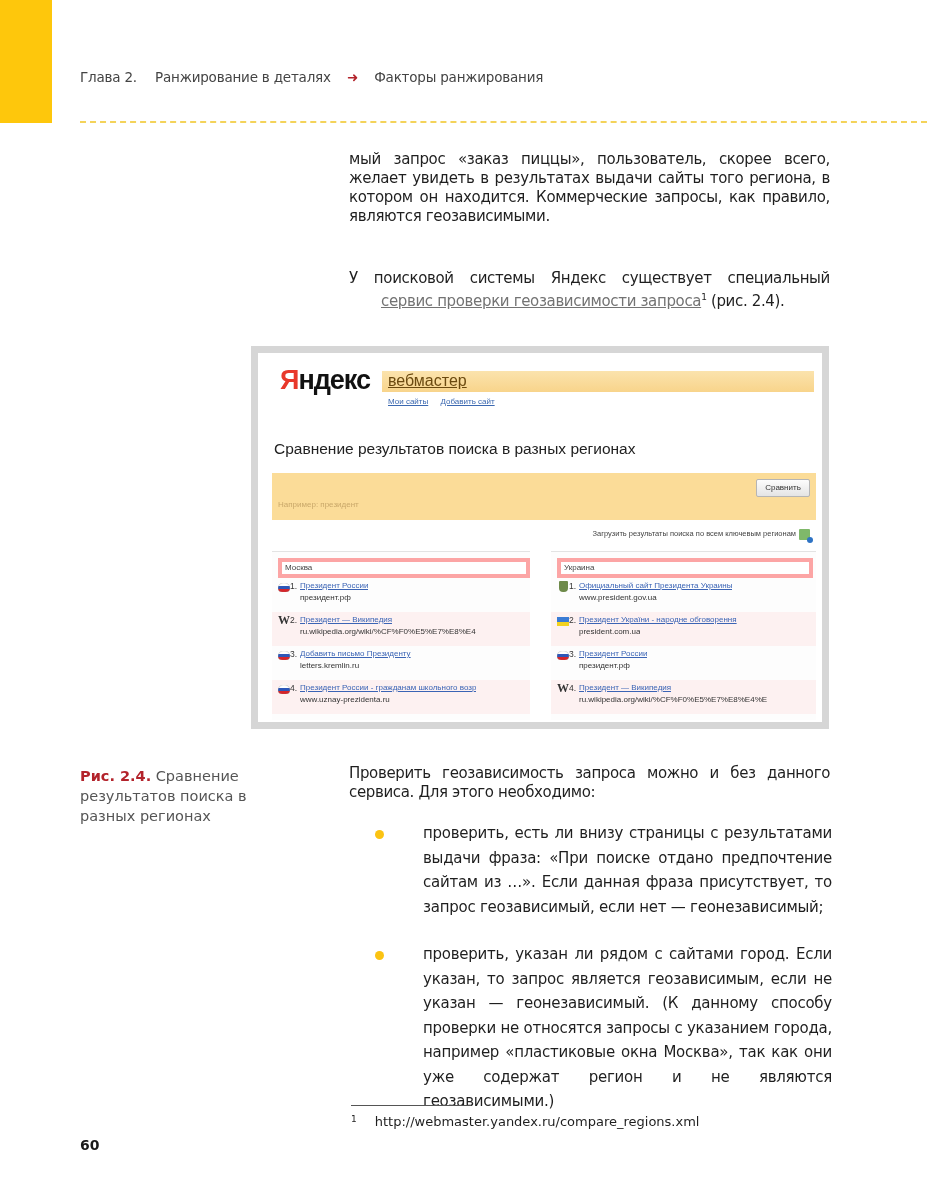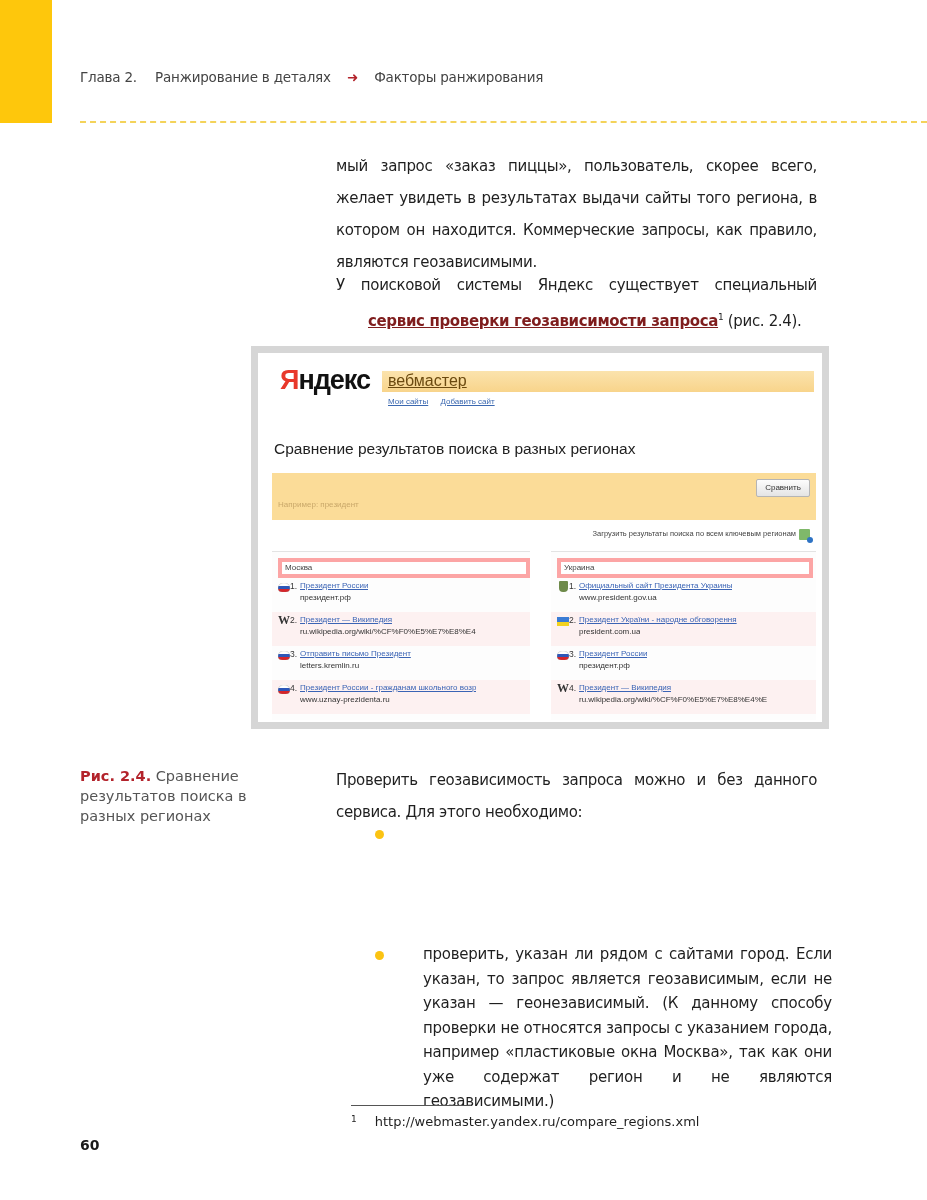--- a/index.html
+++ b/index.html
@@ -4,25 +4,25 @@
 <style>
   html, body { margin: 0; padding: 0; }
   body { width: 927px; height: 1200px; background: #ffffff; position: relative; overflow: hidden;
          font-family: "DejaVu Sans", sans-serif; color: #1a1a1a; }
   .yellow-tab { position: absolute; left: 0; top: 0; width: 52px; height: 123px; background: #fec70c; }
   .running-head { position: absolute; left: 80px; top: 69px; font-size: 13.5px; color: #444; letter-spacing: -0.2px; }
   .running-head .chap { margin-right: 14px; }
   .running-head .arrow { color: #b3232b; margin: 0 12px; font-weight: bold; }
   .dash-rule { position: absolute; left: 80px; right: 0; top: 121px; height: 0; border-top: 2px dashed #f4d35a; }
 
-  .body-text { position: absolute; left: 336px; width: 481px; font-size: 15px; line-height: 32px;
+  .body-text { position: absolute; left: 349px; width: 481px; font-size: 15px; line-height: 19px;
                text-align: justify; color: #1f1f1f; letter-spacing: -0.35px; }
   .p1 { top: 150px; }
   .p2 { top: 269px; }
-  .body-text a { color: #7f1d1d; font-weight: bold; text-decoration: underline; margin-left: 32px; }
+  .body-text a { color: #737373; font-weight: normal; text-decoration: underline; margin-left: 32px; }
   .body-text sup { font-size: 9px; }
 
   
   .figure { position: absolute; left: 251px; top: 346px; width: 578px; height: 383px;
             border: 7px solid #d6d6d6; background: #fff; box-sizing: border-box; font-family: "Liberation Sans", sans-serif; }
   .ya-logo { position: absolute; left: 22px; top: 12px; font-size: 27px; font-weight: bold; color: #111; letter-spacing: -1px; }
   .ya-logo .ya { color: #e8382b; }
   .wm-bar { position: absolute; left: 124px; top: 18px; width: 432px; height: 21px;
             background: linear-gradient(#fbe3ad, #f8d48b); }
   .wm-bar span { position: absolute; left: 6px; top: 1px; font-size: 16px; color: #6b4a10; text-decoration: underline; }
@@ -126,21 +126,21 @@
       </div>
       <div class="result alt">
         <span class="r-icon wiki">W</span>
         <span class="r-num">2.</span>
         <span class="r-title">Президент — Википедия</span>
         <span class="r-url">ru.wikipedia.org/wiki/%CF%F0%E5%E7%E8%E4</span>
       </div>
       <div class="result">
         <span class="r-icon flag-ru"></span>
         <span class="r-num">3.</span>
-        <span class="r-title">Отправить письмо Президент</span>
+        <span class="r-title">Добавить письмо Президенту</span>
         <span class="r-url">letters.kremlin.ru</span>
       </div>
       <div class="result alt">
         <span class="r-icon flag-ru"></span>
         <span class="r-num">4.</span>
         <span class="r-title">Президент России - гражданам школьного возр</span>
         <span class="r-url">www.uznay-prezidenta.ru</span>
       </div>
     </div>
   </div>
@@ -177,20 +177,21 @@
 </div>
 
 <div class="caption">
   <span class="fig-num">Рис. 2.4.</span><span> Сравнение результатов поиска в разных регионах</span>
 </div>
 
 <div class="body-text p3">Проверить геозависимость запроса можно и без данного сервиса. Для этого необходимо:</div>
 
 <div class="bullet b1" style="left:351px;">
   <span class="dot"></span>
+  <div class="btext">проверить, есть ли внизу страницы с результатами выдачи фраза: «При поиске отдано предпочтение сайтам из …». Если данная фраза присутствует, то запрос геозависимый, если нет — геонезависимый;</div>
 </div>
 <div class="bullet b2" style="left:351px;">
   <span class="dot"></span>
   <div class="btext">проверить, указан ли рядом с сайтами город. Если указан, то запрос является геозависимым, если не указан — геонезависимый. (К данному способу проверки не относятся запросы с указанием города, например «пластиковые окна Москва», так как они уже содержат регион и не являются геозависимыми.)</div>
 </div>
 
 <div class="fn-rule"></div>
 <div class="footnote">
   <span class="fn-mark">1</span><span>http://webmaster.yandex.ru/compare_regions.xml</span>
 </div>

